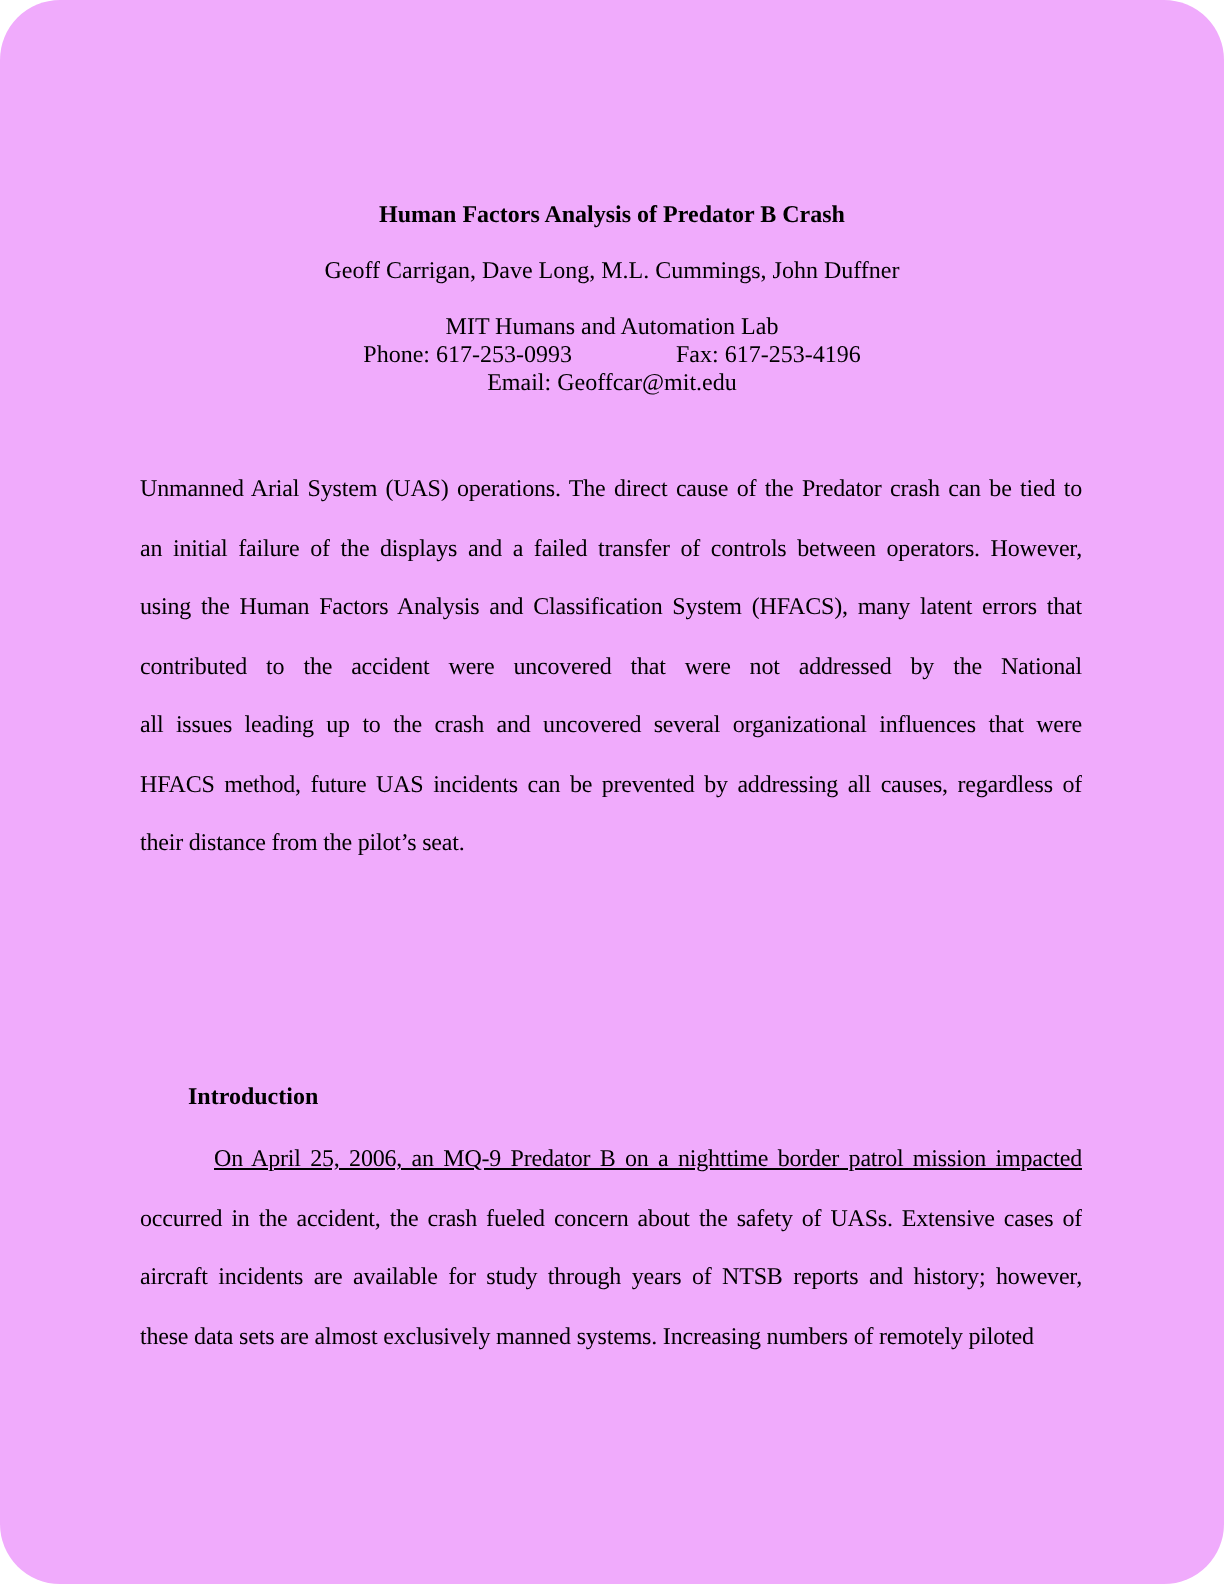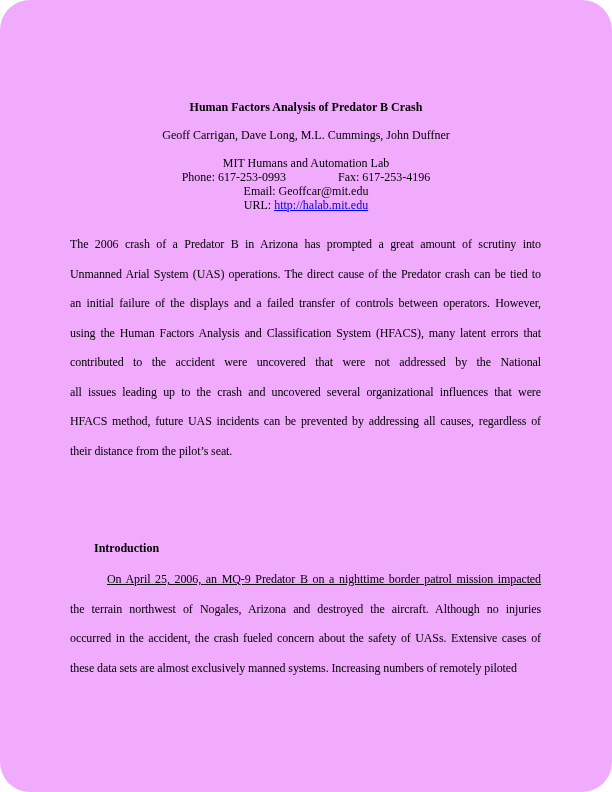--- a/index.html
+++ b/index.html
@@ -62,37 +62,35 @@
 
 <div class="page">
 
   <div class="header">
     <div class="title">Human Factors Analysis of Predator B Crash</div>
     <div class="authors">Geoff Carrigan, Dave Long, M.L. Cummings, John Duffner</div>
     <div class="contact">
       <div>MIT Humans and Automation Lab</div>
       <div><span class="phone">Phone: 617-253-0993</span><span>Fax: 617-253-4196</span></div>
       <div>Email: Geoffcar@mit.edu</div>
-      <div><span>URL: </span><a class="link" href="#" style="color: rgb(0, 0, 238);">http://halab.mit.edu</a></div>
     </div>
   </div>
 
   <div class="para abstract">
-      <div class="line">The 2006 crash of a Predator B in Arizona has prompted a great amount of scrutiny into</div>
       <div class="line">Unmanned Arial System (UAS) operations. The direct cause of the Predator crash can be tied to</div>
       <div class="line">an initial failure of the displays and a failed transfer of controls between operators. However,</div>
       <div class="line">using the Human Factors Analysis and Classification System (HFACS), many latent errors that</div>
       <div class="line">contributed to the accident were uncovered that were not addressed by the National</div>
       <div class="line">all issues leading up to the crash and uncovered several organizational influences that were</div>
       <div class="line">HFACS method, future UAS incidents can be prevented by addressing all causes, regardless of</div>
       <div class="line last">their distance from the pilot’s seat.</div>
     </div>
 
   <div class="heading">Introduction</div>
 
   <div class="para intro">
       <div class="line indent">On April 25, 2006, an MQ-9 Predator B on a nighttime border patrol mission impacted</div>
-      <div class="line">the terrain northwest of Nogales, Arizona and destroyed the aircraft. Although no injuries</div>
       <div class="line">occurred in the accident, the crash fueled concern about the safety of UASs. Extensive cases of</div>
+      <div class="line">aircraft incidents are available for study through years of NTSB reports and history; however,</div>
       <div class="line last">these data sets are almost exclusively manned systems. Increasing numbers of remotely piloted</div>
     </div>
 
 </div>
 
 </body></html>

